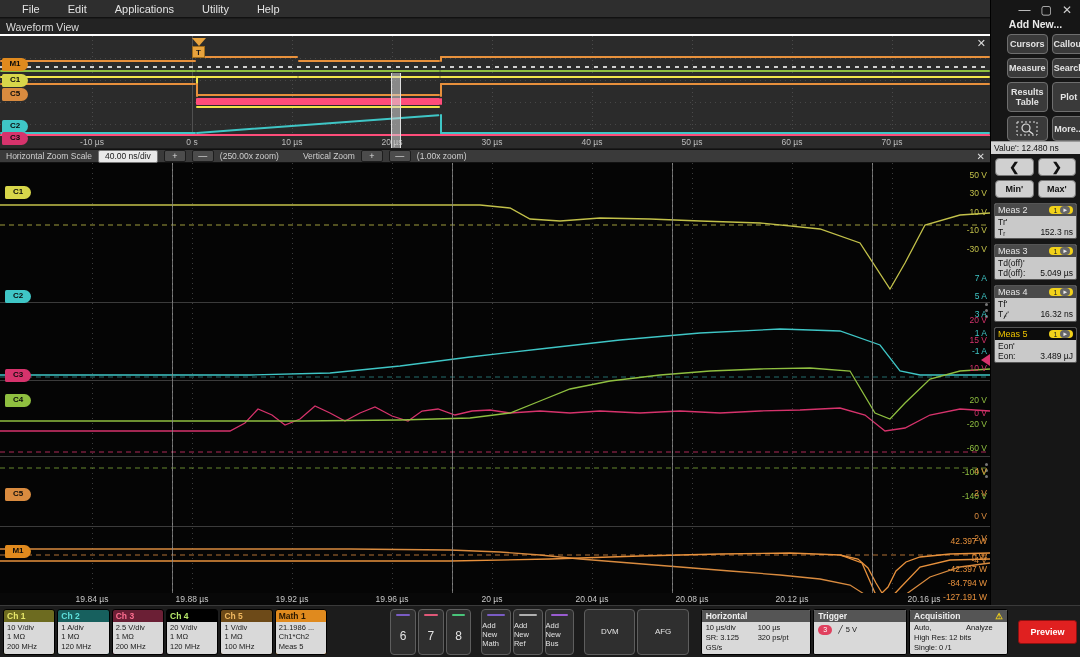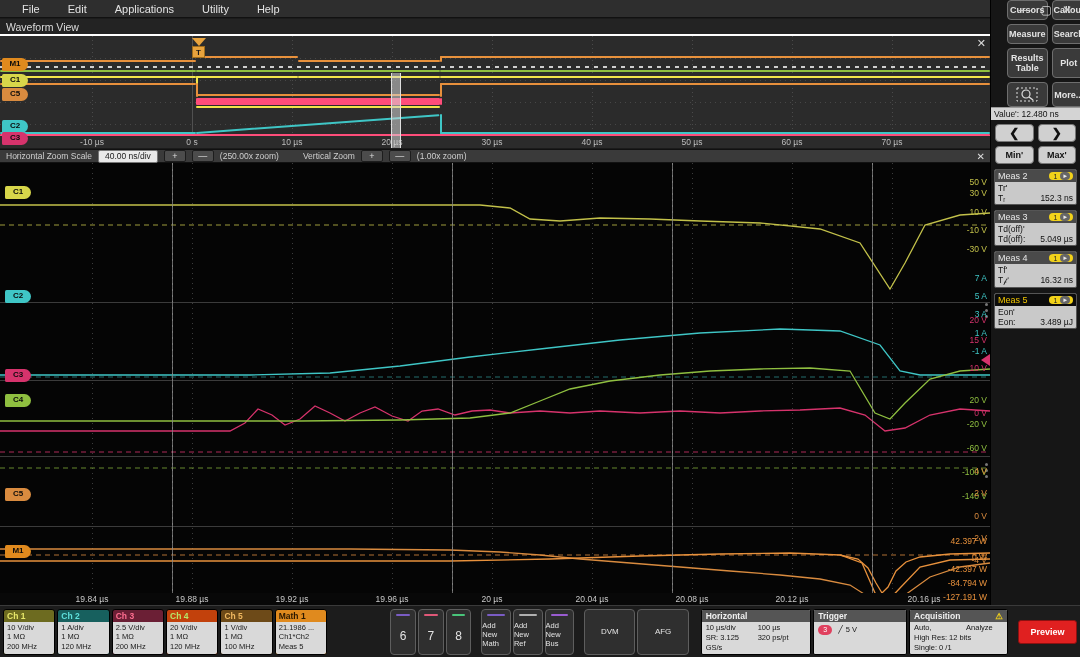--- a/index.html
+++ b/index.html
@@ -340,21 +340,21 @@
     <div class="zr-edge" style="left:672px"></div>
     <div class="zr-edge" style="left:872px"></div>
 
     <div class="ch-badge" style="top:23px;background:#d8d64a">C1</div>
     <div class="ch-badge" style="top:127px;background:#3fc6c6">C2</div>
     <div class="ch-badge" style="top:206px;background:#d6336c">C3</div>
     <div class="ch-badge" style="top:231px;background:#8fbf40">C4</div>
     <div class="ch-badge" style="top:325px;background:#d98b3f">C5</div>
     <div class="ch-badge" style="top:382px;background:#e08a1e">M1</div>
 
-    <div class="lbl" style="top:14px;color:#c3c14a">50 V</div>
+    <div class="lbl" style="top:7px;color:#c3c14a">50 V</div>
     <div class="lbl" style="top:25px;color:#c3c14a">30 V</div>
     <div class="lbl" style="top:44px;color:#c3c14a">10 V</div>
     <div class="lbl" style="top:62px;color:#c3c14a">-10 V</div>
     <div class="lbl" style="top:81px;color:#c3c14a">-30 V</div>
 
     <div class="lbl" style="top:110px;color:#3fc6c6">7 A</div>
     <div class="lbl" style="top:128px;color:#3fc6c6">5 A</div>
     <div class="lbl" style="top:146px;color:#3fc6c6">3 A</div>
     <div class="lbl" style="top:165px;color:#3fc6c6">1 A</div>
     <div class="lbl" style="top:183px;color:#3fc6c6">-1 A</div>
@@ -402,20 +402,21 @@
     <div class="tk" style="left:292px">19.92 µs</div>
     <div class="tk" style="left:392px">19.96 µs</div>
     <div class="tk" style="left:492px">20 µs</div>
     <div class="tk" style="left:592px">20.04 µs</div>
     <div class="tk" style="left:692px">20.08 µs</div>
     <div class="tk" style="left:792px">20.12 µs</div>
     <div class="tk" style="left:924px">20.16 µs</div>
   </div>
 
   <div class="sidebar">
+    <div class="addnew">Add New...</div>
     <div class="btn-grid">
       <div class="sbtn2">Cursors</div>
       <div class="sbtn2">Callout</div>
       <div class="sbtn2">Measure</div>
       <div class="sbtn2">Search</div>
       <div class="sbtn2 tall">Results Table</div>
       <div class="sbtn2 tall">Plot</div>
       <div class="sbtn2">
         <svg width="22" height="15" viewBox="0 0 22 15" aria-hidden="true">
           <rect x="1" y="1" width="20" height="13" fill="none" stroke="#ddd" stroke-width="1" stroke-dasharray="2,2"></rect>
@@ -530,21 +531,21 @@
 
     <div class="chbadge" style="background:#6b1f35">
       <div class="t" style="color:#ff6f91">Ch 3</div>
       <div class="b">
         <div>2.5 V/div</div>
         <div>1 MΩ</div>
         <div>200 MHz</div>
       </div>
     </div>
 
-    <div class="chbadge" style="background:#c2410c">
+    <div class="chbadge" style="background:#000000">
       <div class="t" style="color:#b7e86a">Ch 4</div>
       <div class="b">
         <div>20 V/div</div>
         <div>1 MΩ</div>
         <div>120 MHz</div>
       </div>
     </div>
 
     <div class="chbadge" style="background:#6d4a18">
       <div class="t" style="color:#f0b860">Ch 5</div>

